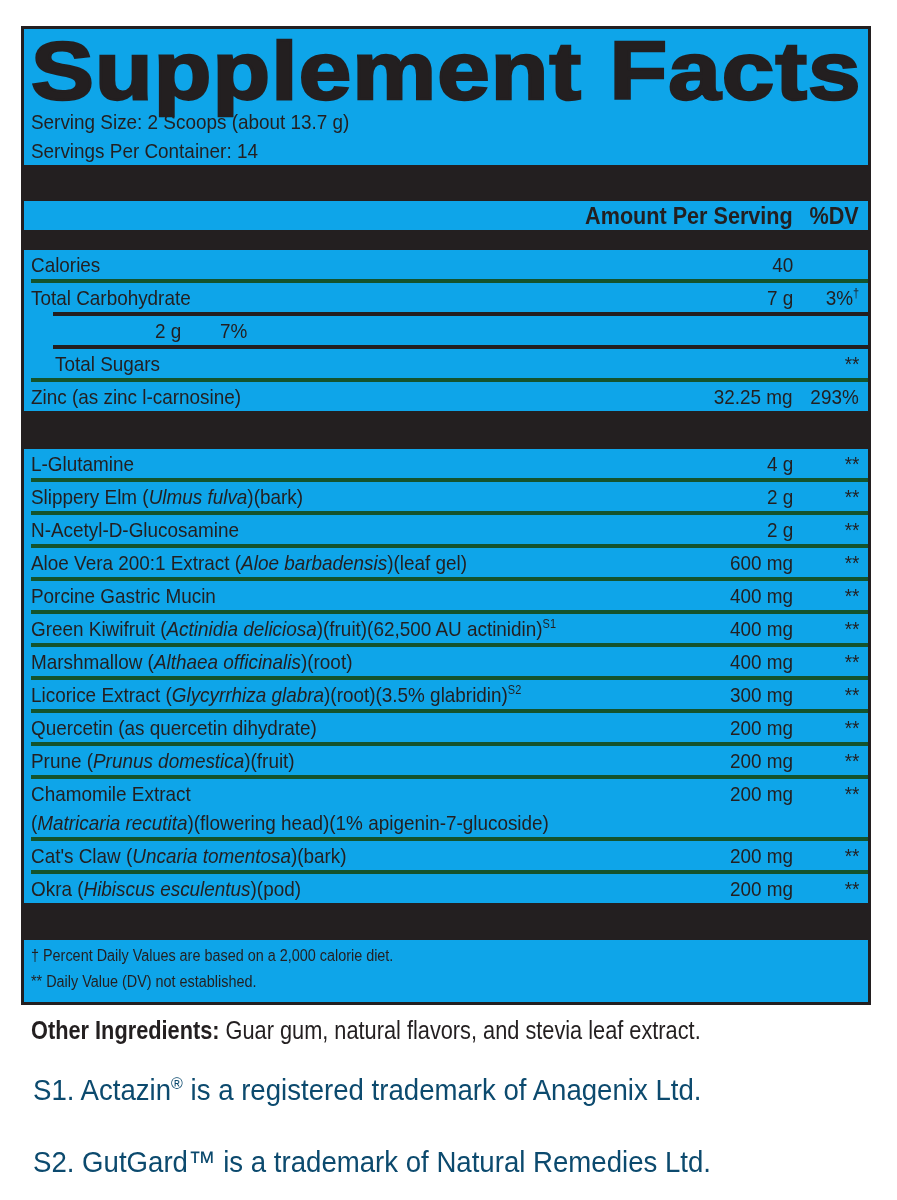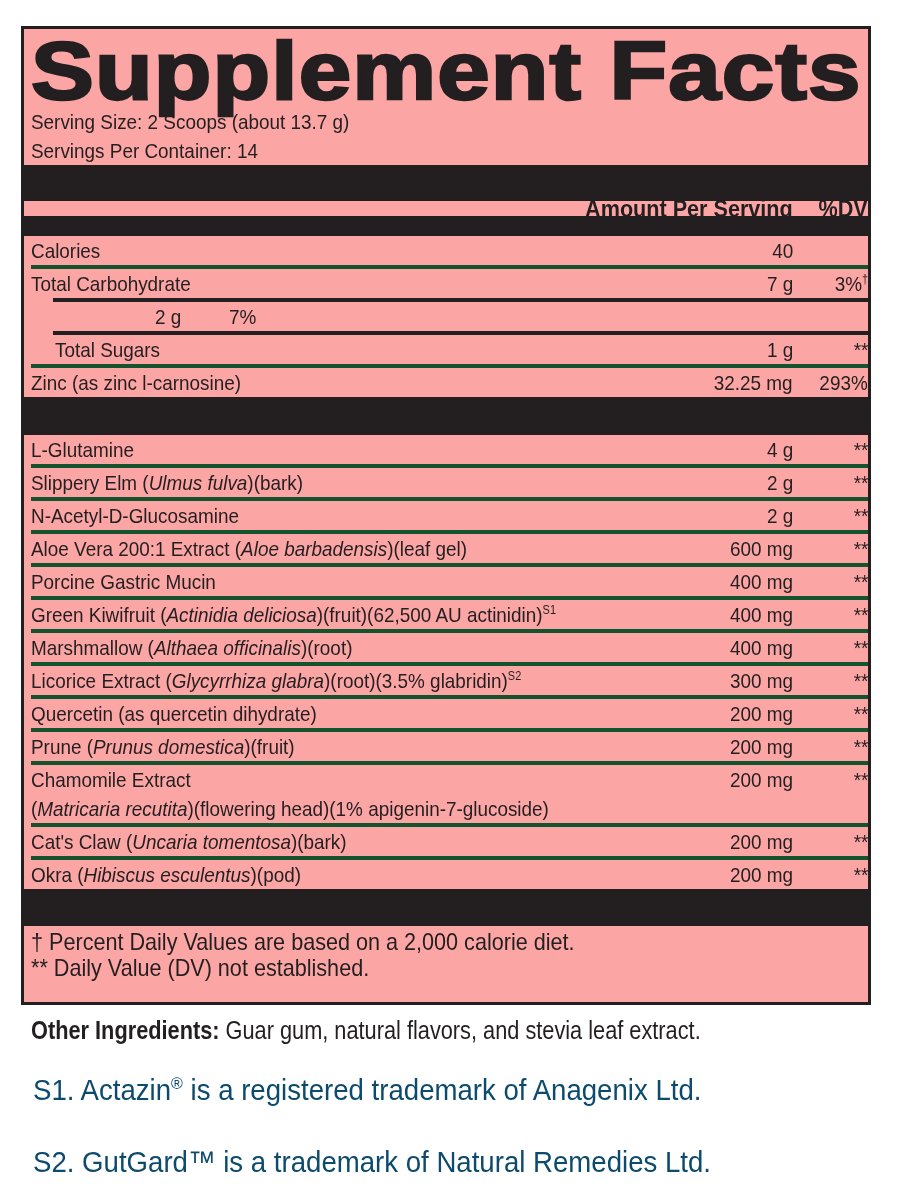--- a/index.html
+++ b/index.html
@@ -1,21 +1,21 @@
 <!DOCTYPE html>
 <html><head>
 <meta charset="utf-8">
 <style>
   html,body{margin:0;padding:0;background:#ffffff;}
   .page{position:relative;width:897px;height:1200px;background:#fff;
         font-family:"Liberation Sans",sans-serif;color:#231f20;overflow:hidden;}
 
   
   .panel{position:absolute;left:21px;top:26px;width:850px;height:979px;
-         box-sizing:border-box;border:3px solid #231f20;background:#fca5a5;}
+         box-sizing:border-box;border:3px solid #231f20;background:#0ea5e9;}
 
   .pad{padding-left:7px;}
 
   
   .cx{display:inline-block;transform:scaleX(.9);transform-origin:0 50%;white-space:nowrap;}
   .cxr{display:inline-block;transform:scaleX(.9);transform-origin:100% 50%;white-space:nowrap;}
   .cx87{display:inline-block;transform:scaleX(.87);transform-origin:0 50%;white-space:nowrap;}
   .cx92{display:inline-block;transform:scaleX(.92);transform-origin:0 50%;white-space:nowrap;}
 
   .title{margin:6px 0 0 7px;height:72px;}
@@ -24,36 +24,36 @@
             transform-origin:0 50%;-webkit-text-stroke:2.5px #231f20;}
 
   .serving{font-size:21px;line-height:29px;}
 
   .bar{background:#231f20;width:100%;}
   .bar-1{height:36px;}
   .bar-2{height:20px;}
   .bar-3{height:38px;}
   .bar-4{height:37px;}
 
-  .hdr{display:flex;align-items:center;height:15px;font-size:24px;font-weight:bold;}
+  .hdr{display:flex;align-items:center;height:29px;font-size:24px;font-weight:bold;}
   .hdr .name{flex:1;}
   .hdr .amt{width:260px;}
 
   .amt{width:150px;text-align:right;}
-  .dv{width:75px;box-sizing:border-box;padding-right:0;text-align:right;}
+  .dv{width:75px;box-sizing:border-box;padding-right:9px;text-align:right;}
 
   .rows .row{display:flex;align-items:flex-start;font-size:21px;line-height:29px;}
   .rows .row + .row{border-top:4px solid #14532d;}
   .rows .row .name{flex:1;min-width:0;}
   .rows .row.indent{position:relative;border-top-color:transparent;}
   .rows .row.indent::before{content:"";position:absolute;top:-4px;left:22px;right:0;
                             height:4px;background:#231f20;}
   .rows .row.indent .name{padding-left:24px;}
 
-  .footnotes{font-size:24px;line-height:26px;padding-top:3px;}
+  .footnotes{font-size:16px;line-height:26px;padding-top:3px;}
 
   .other{position:absolute;left:31px;top:1014px;font-size:25px;line-height:32px;}
   .tm-line{position:absolute;left:33px;font-size:30px;line-height:34px;color:#0c4a6e;}
 
   sup{font-size:58%;vertical-align:super;line-height:0;}
   i{font-style:italic;}
   b{font-weight:bold;}
 </style>
 </head>
 <body>
@@ -101,21 +101,20 @@
           <div class="dv"><span class="cxr">3%<sup>†</sup></span></div>
         </div>
         <div class="row indent">
           <div class="amt"><span class="cxr">2 g</span></div>
           <div class="dv"><span class="cxr">7%</span></div>
         </div>
         <div class="row indent">
           <div class="name">
             <div><span class="cx">Total Sugars</span></div>
           </div>
-          <div class="amt"><span class="cxr">1 g</span></div>
           <div class="dv"><span class="cxr">**</span></div>
         </div>
         <div class="row">
           <div class="name">
             <div><span class="cx">Zinc (as zinc l-carnosine)</span></div>
           </div>
           <div class="amt"><span class="cxr">32.25 mg</span></div>
           <div class="dv"><span class="cxr">293%</span></div>
         </div>
       </div>

